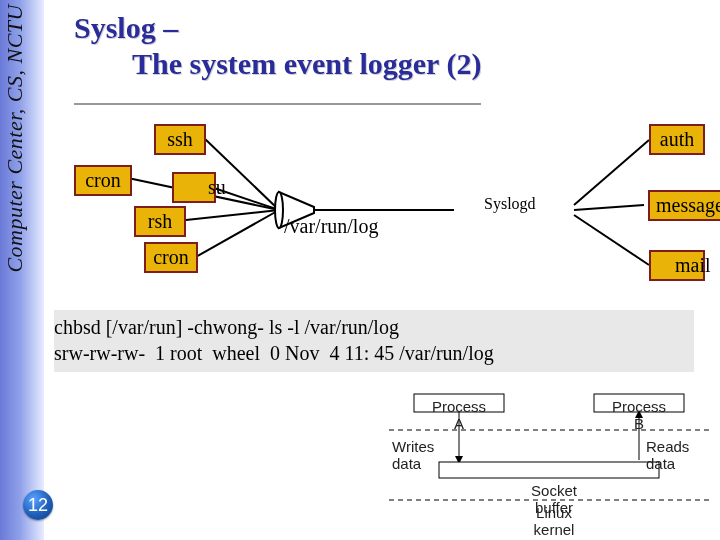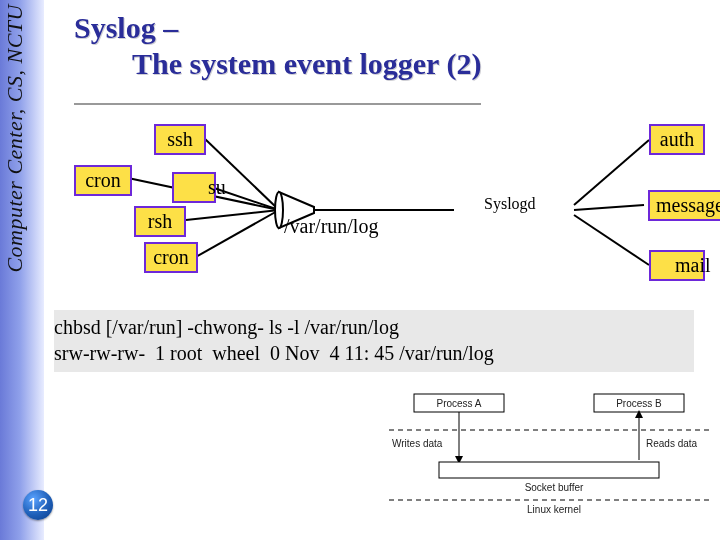--- a/index.html
+++ b/index.html
@@ -73,22 +73,22 @@
   
   .diagram {
     position: absolute;
     left: 10px;
     top: 110px;
     width: 660px;
     height: 180px;
   }
   .box {
     position: absolute;
-    border: 2px solid #6d28d9;
-    background: #fde047;
+    border: 2px solid #7f1d1d;
+    background: #eab308;
     text-align: center;
     font-size: 20px;
     padding: 2px 6px;
     box-sizing: border-box;
   }
 
   
   .diagram svg {
     position: absolute;
     left: 0; top: 0;
@@ -132,21 +132,21 @@
     font-size: 9px;
     color: #222;
   }
   .procdiag svg {
     position: absolute;
     left: 0; top: 0;
     width: 330px; height: 130px;
   }
   .procdiag .plabel {
     position: absolute;
-    font-size: 10px;
+    font-size: 15px;
     text-align: center;
   }
   .procdiag rect.top { fill:#fff; stroke:#000; stroke-width:1; }
   .procdiag line { stroke:#000; stroke-width:1; }
   .procdiag path.dash { stroke:#000; stroke-width:1; stroke-dasharray:5 4; fill:none; }
   .procdiag rect.buf { fill:#fff; stroke:#000; stroke-width:1; }
 
 </style>
 </head>
 <body>

